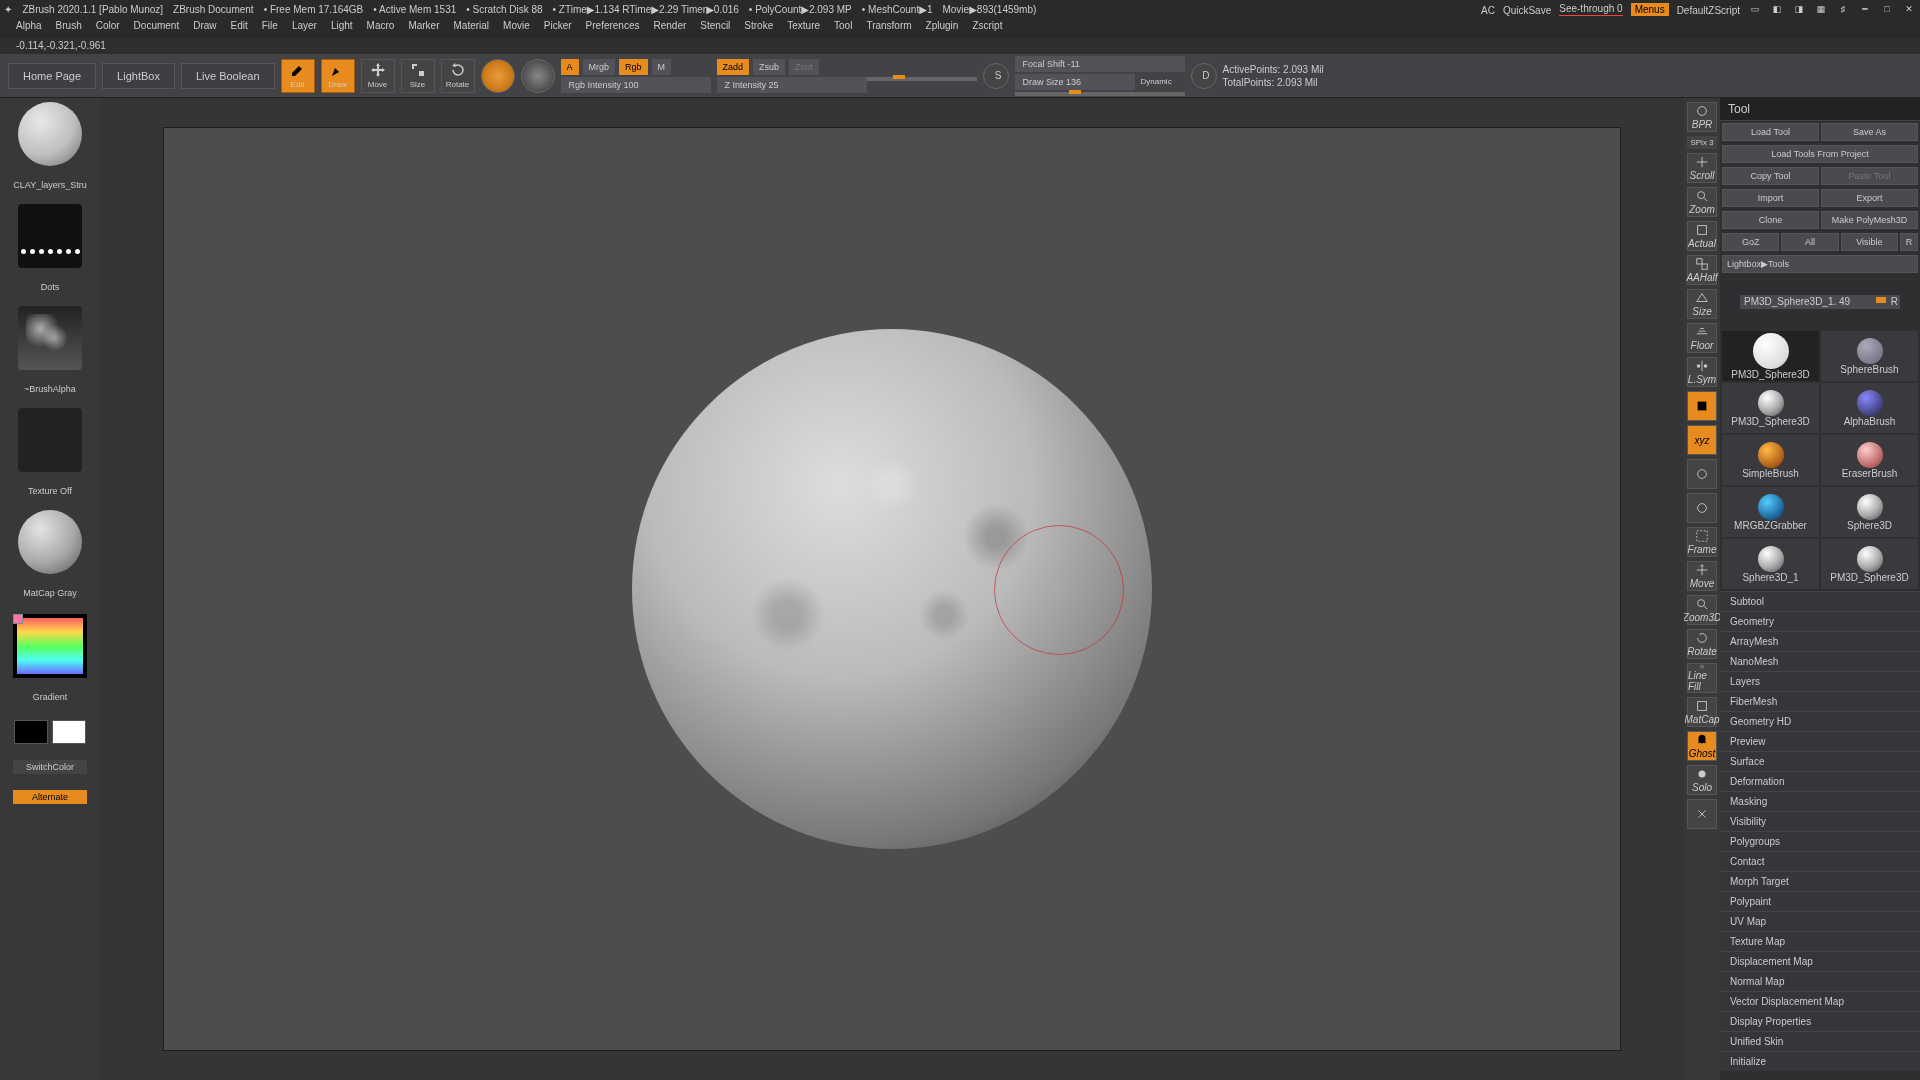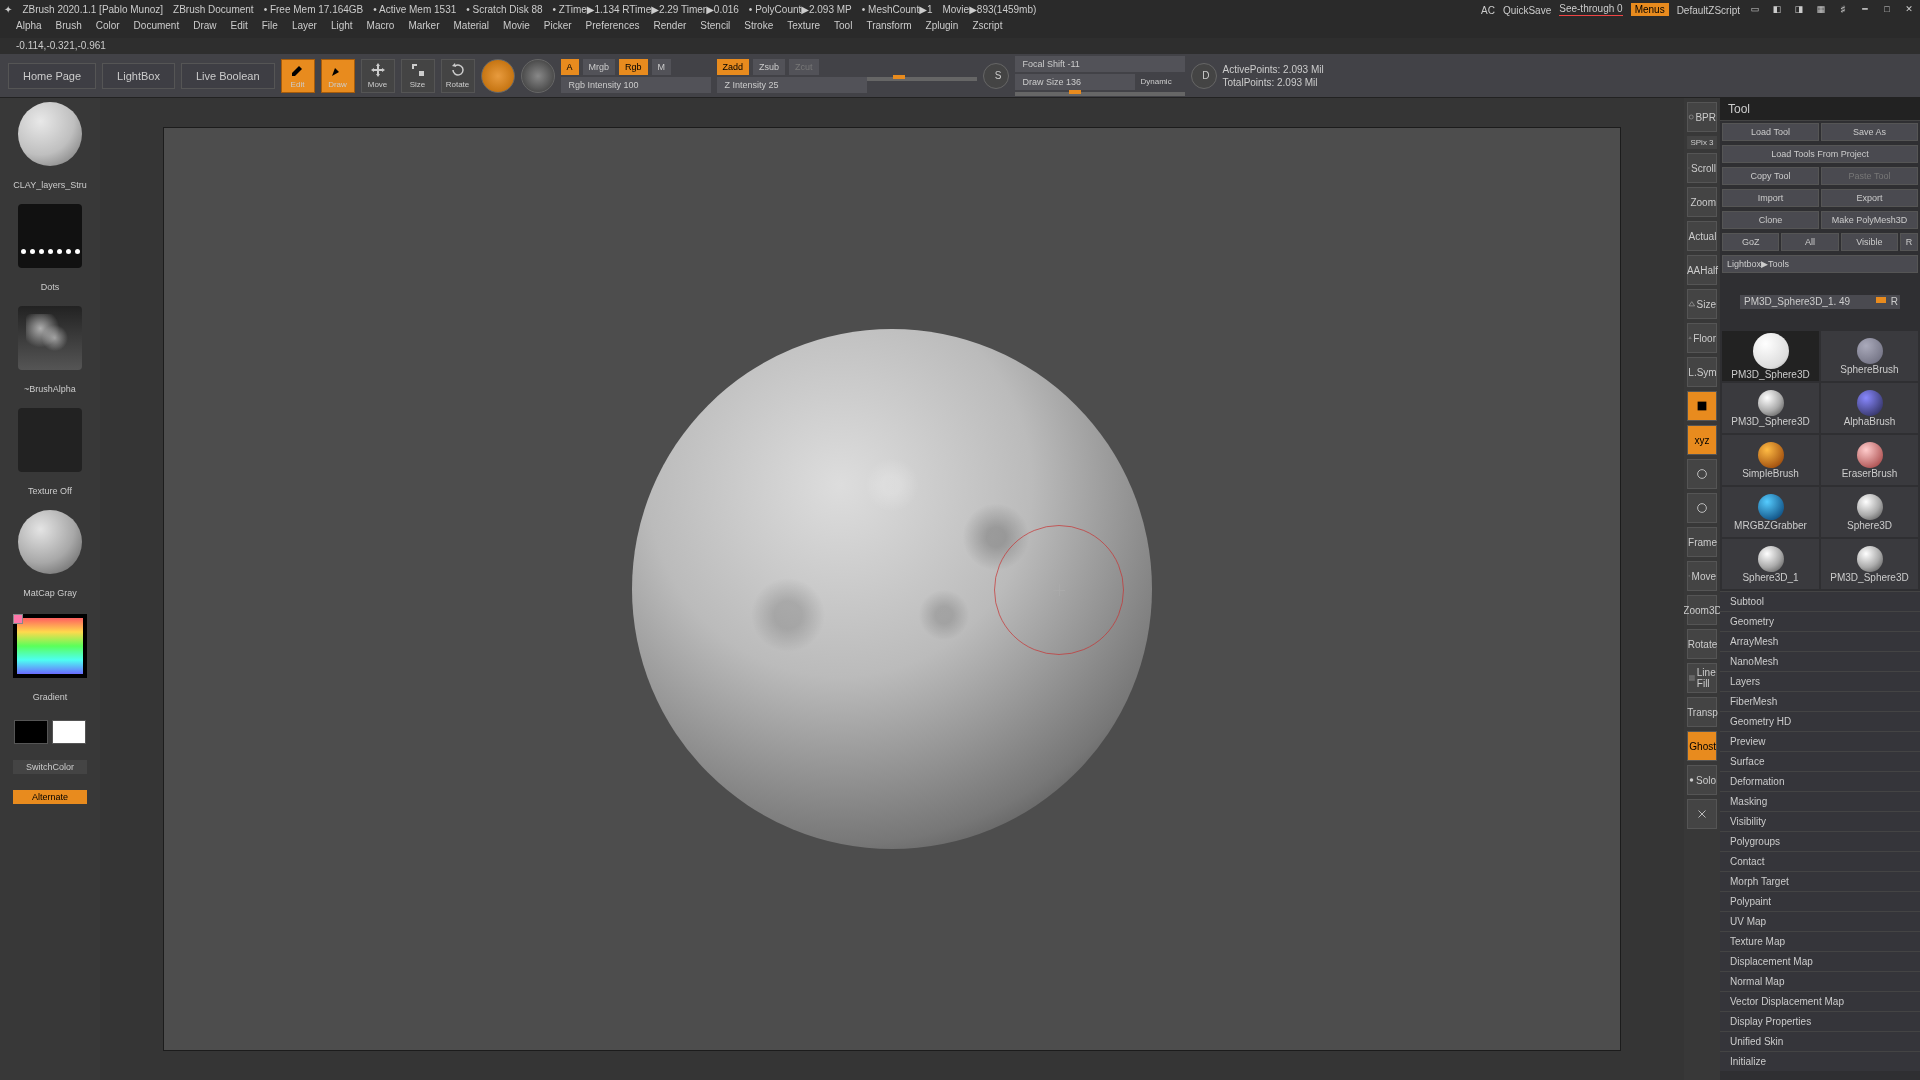--- a/index.html
+++ b/index.html
@@ -50,21 +50,21 @@
   radial-gradient(circle at 50% 30%, rgba(255,255,255,.2) 2%, transparent 6%),
   radial-gradient(circle at 70% 40%, rgba(0,0,0,.2) 2%, transparent 7%);
 }
 .brush-cursor { position:absolute; left: 57%; top: 43%; width:130px; height:130px; border:1px solid rgba(200,50,50,.7); border-radius:50%; }
 .cross { position:absolute; left:50%; top:50%; width:12px; height:12px; transform:translate(-50%,-50%);}
 .cross::before,.cross::after{content:"";position:absolute;background:#aaa;}
 .cross::before{left:0;right:0;top:50%;height:1px;}
 .cross::after{top:0;bottom:0;left:50%;width:1px;}
 
 .right-icons { width:36px; background:#383838; padding:4px 2px; display:flex; flex-direction:column; align-items:center; gap:4px;}
-.ricon { width:30px; height:30px; background:#444; border:1px solid #555; display:flex; flex-direction:row; align-items:center; justify-content:center; font-size:7px; gap:1px;}
+.ricon { width:30px; height:30px; background:#444; border:1px solid #555; display:flex; flex-direction:column; align-items:center; justify-content:center; font-size:7px; gap:1px;font-style:italic;}
 .ricon svg { width:14px; height:14px; }
 .ricon.active { background:#e88b1e; color:#000; }
 
 .right-panel { width:200px; background:#2f2f32; display:flex; flex-direction:column; }
 .panel-title { background:#222; padding:4px 8px; font-size:12px; border-bottom:1px solid #444;}
 .btn-row { display:flex; gap:2px; padding:2px;}
 .rbtn { flex:1; background:#4a4a50; padding:3px 4px; font-size:9px; text-align:center; border:1px solid #555;}
 .rbtn.sm { flex:0 0 18px; }
 .rbtn.dim { color:#777; }
 .slider-bar { height:14px; background:#4a4a50; margin:20px; position:relative; padding:1px 4px; font-size:9px;}
@@ -389,21 +389,21 @@
     <div class="ricon">
         <svg viewBox="0 0 16 16">
           <path d="M2 4h12M2 8h12M2 12h12" stroke="#ccc"></path>
         </svg>
         <span>Line Fill</span>
       </div>
     <div class="ricon">
         <svg viewBox="0 0 16 16">
           <rect x="3" y="3" width="10" height="10" stroke="#ccc" fill="none"></rect>
         </svg>
-        <span>Transp</span>
+        <span>MatCap</span>
       </div>
     <div class="ricon active">
         <svg viewBox="0 0 16 16">
           <path d="M4 12V6a4 4 0 0 1 8 0v6l-2-1-2 1-2-1z" fill="#000"></path>
         </svg>
         <span style="color:#000;">Ghost</span>
       </div>
     <div class="ricon">
         <svg viewBox="0 0 16 16">
           <circle cx="8" cy="8" r="4" fill="#ccc"></circle>

